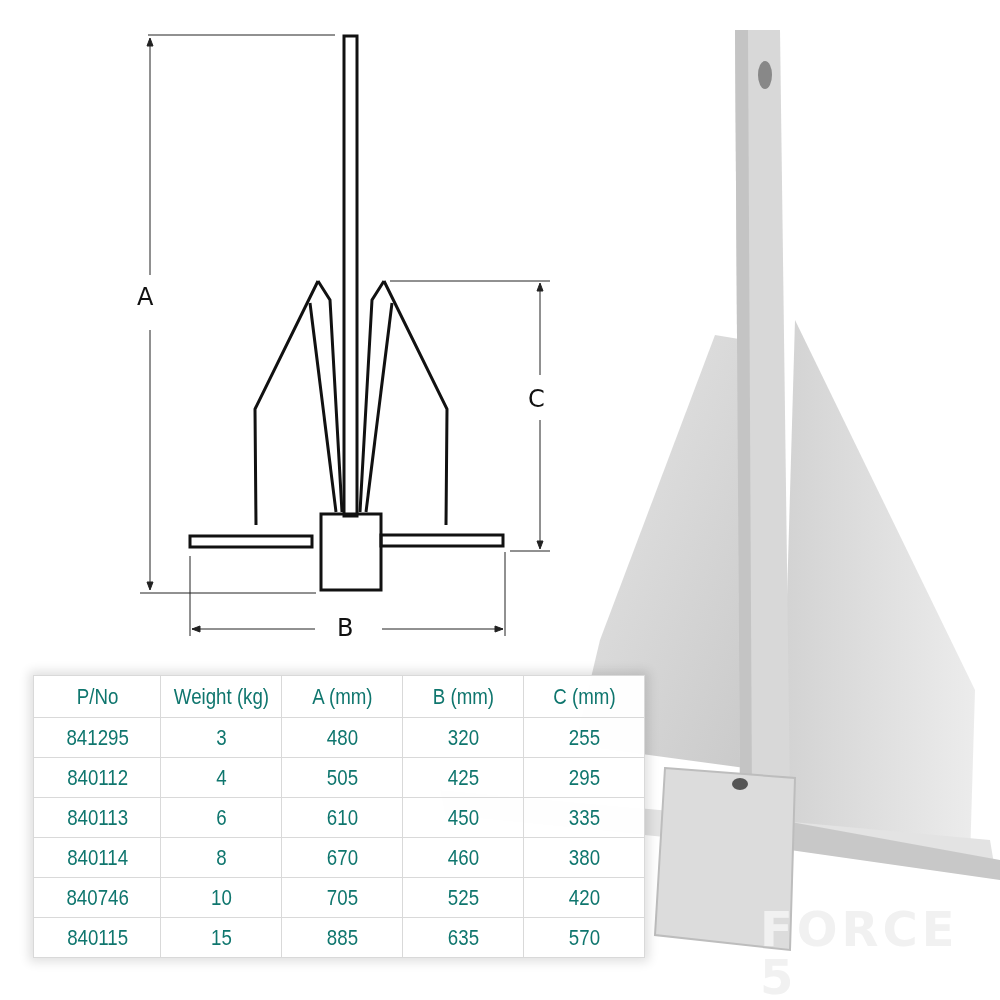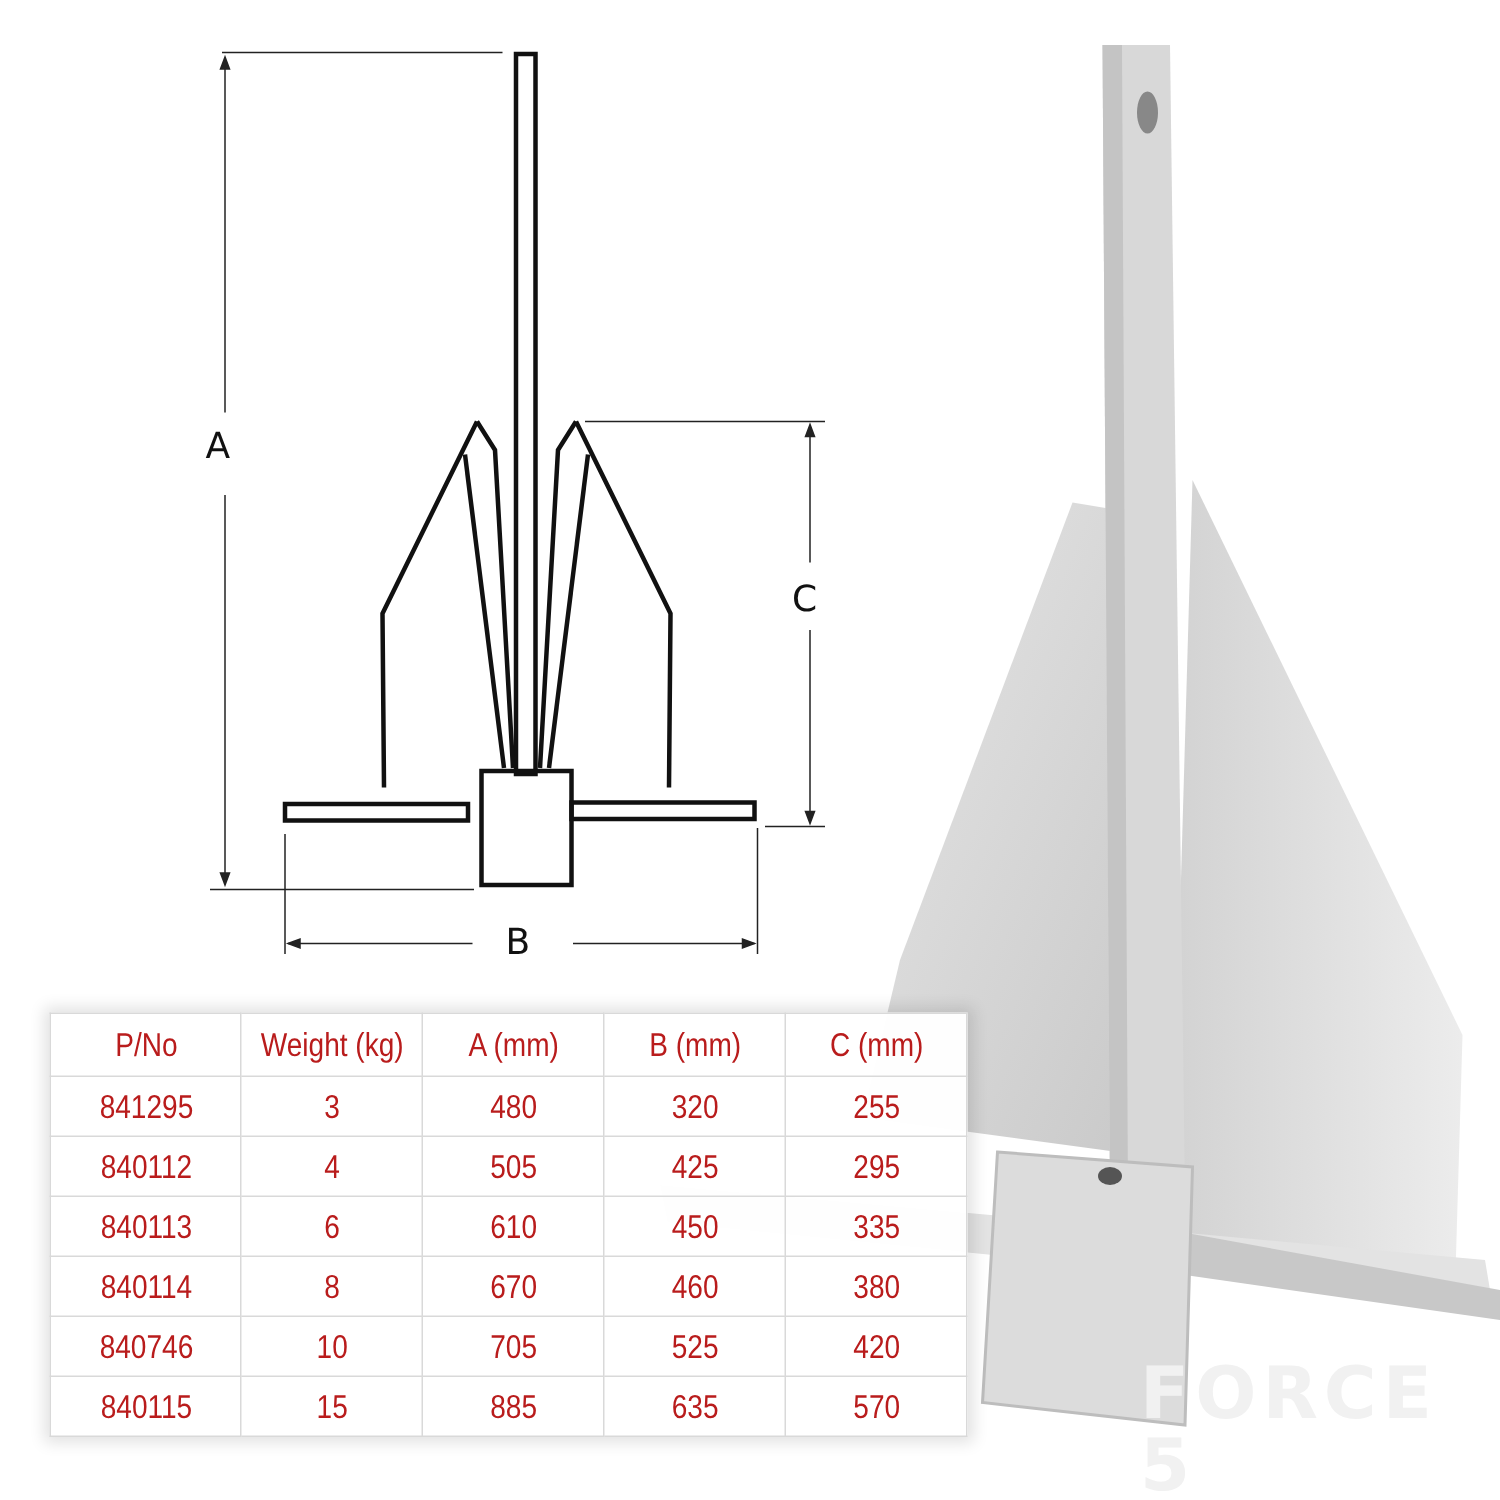--- a/index.html
+++ b/index.html
@@ -3,21 +3,21 @@
 <meta charset="utf-8">
 <style>
   html, body { margin:0; padding:0; }
   body { width:1000px; height:1000px; background:#ffffff; position:relative; overflow:hidden; font-family:"Liberation Sans", sans-serif; }
   .photo { position:absolute; left:0; top:0; width:1000px; height:1000px; }
   .diagram { position:absolute; left:0; top:0; width:1000px; height:660px; }
   .dim-label { position:absolute; font-family:"DejaVu Sans", sans-serif; font-size:24px; color:#111; }
   .watermark { position:absolute; left:760px; top:905px; color:#f1f1f1; font-weight:bold; font-family:"DejaVu Sans", sans-serif; line-height:1; }
   .wm1 { font-size:48px; letter-spacing:4px; }
   .spec-table-wrap { position:absolute; left:33px; top:675px; width:612px; background:rgba(255,255,255,0.96); box-shadow:0 0 10px 4px rgba(0,0,0,0.12); }
-  table { border-collapse:collapse; width:100%; font-family:"Liberation Sans", sans-serif; color:#b91c1c; }
+  table { border-collapse:collapse; width:100%; font-family:"Liberation Sans", sans-serif; color:#0f766e; }
   th, td { border:1px solid #d9d9d9; text-align:center; font-size:22px; height:39px; padding:0; font-weight:normal; transform:scaleX(0.85); }
   th { height:41px; }
 </style>
 </head>
 <body>
 
 <svg class="photo" viewBox="0 0 1000 1000">
   <defs>
     <linearGradient id="g1" x1="0" y1="0" x2="1" y2="1">
       <stop offset="0" stop-color="#e6e6e6"></stop>

